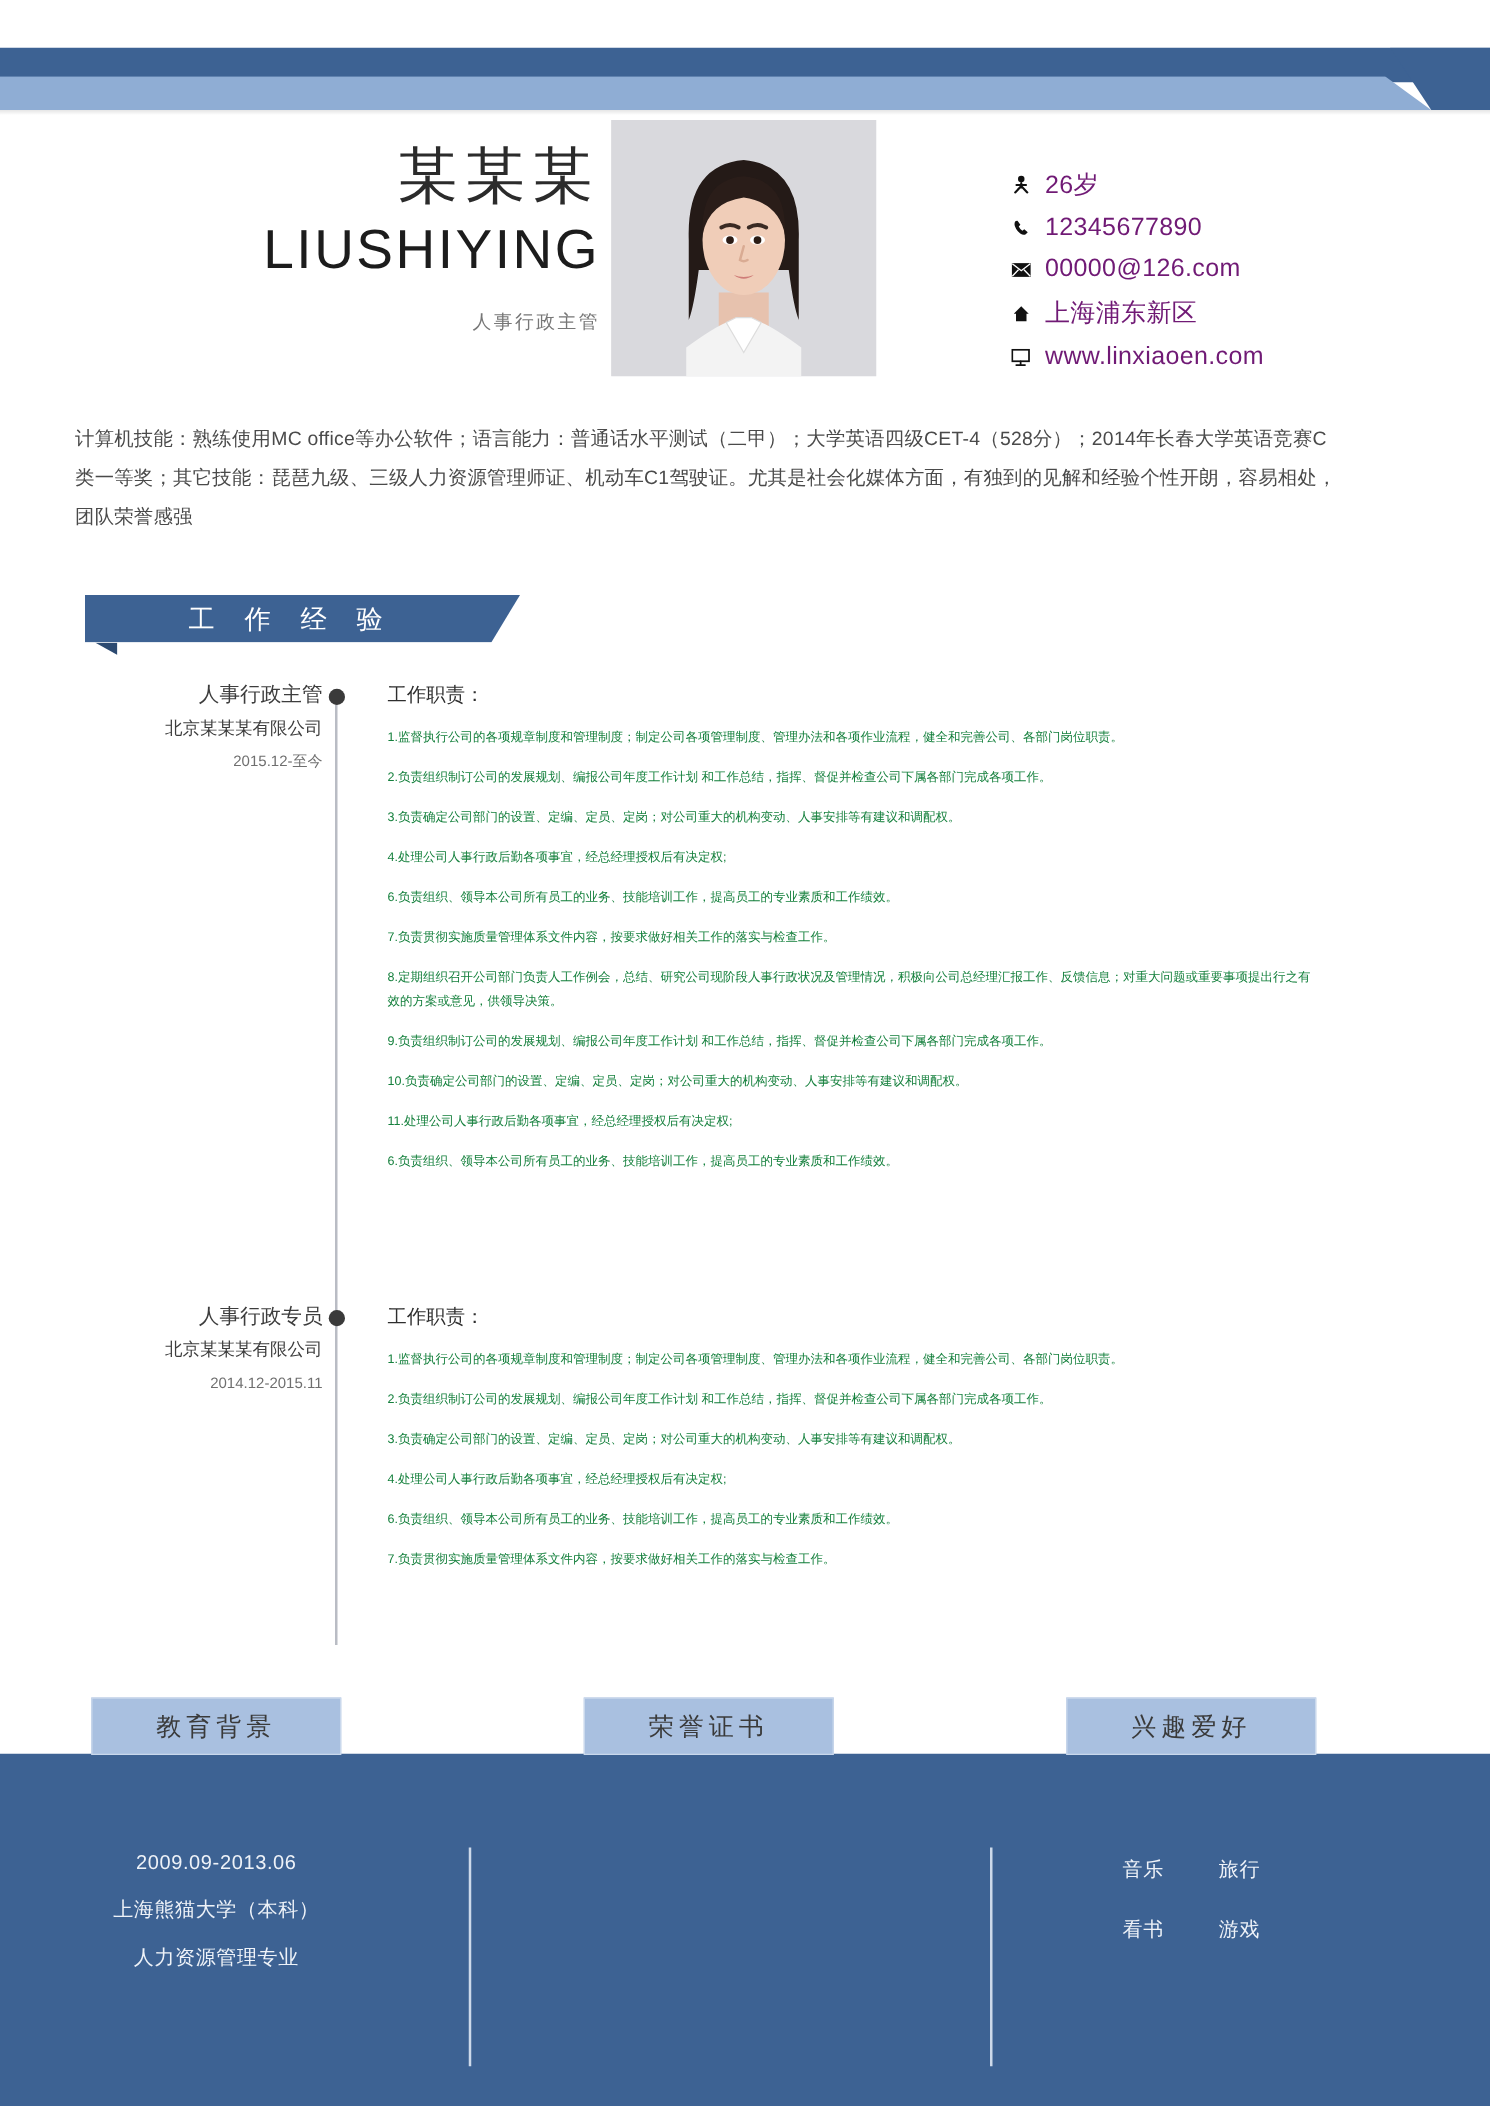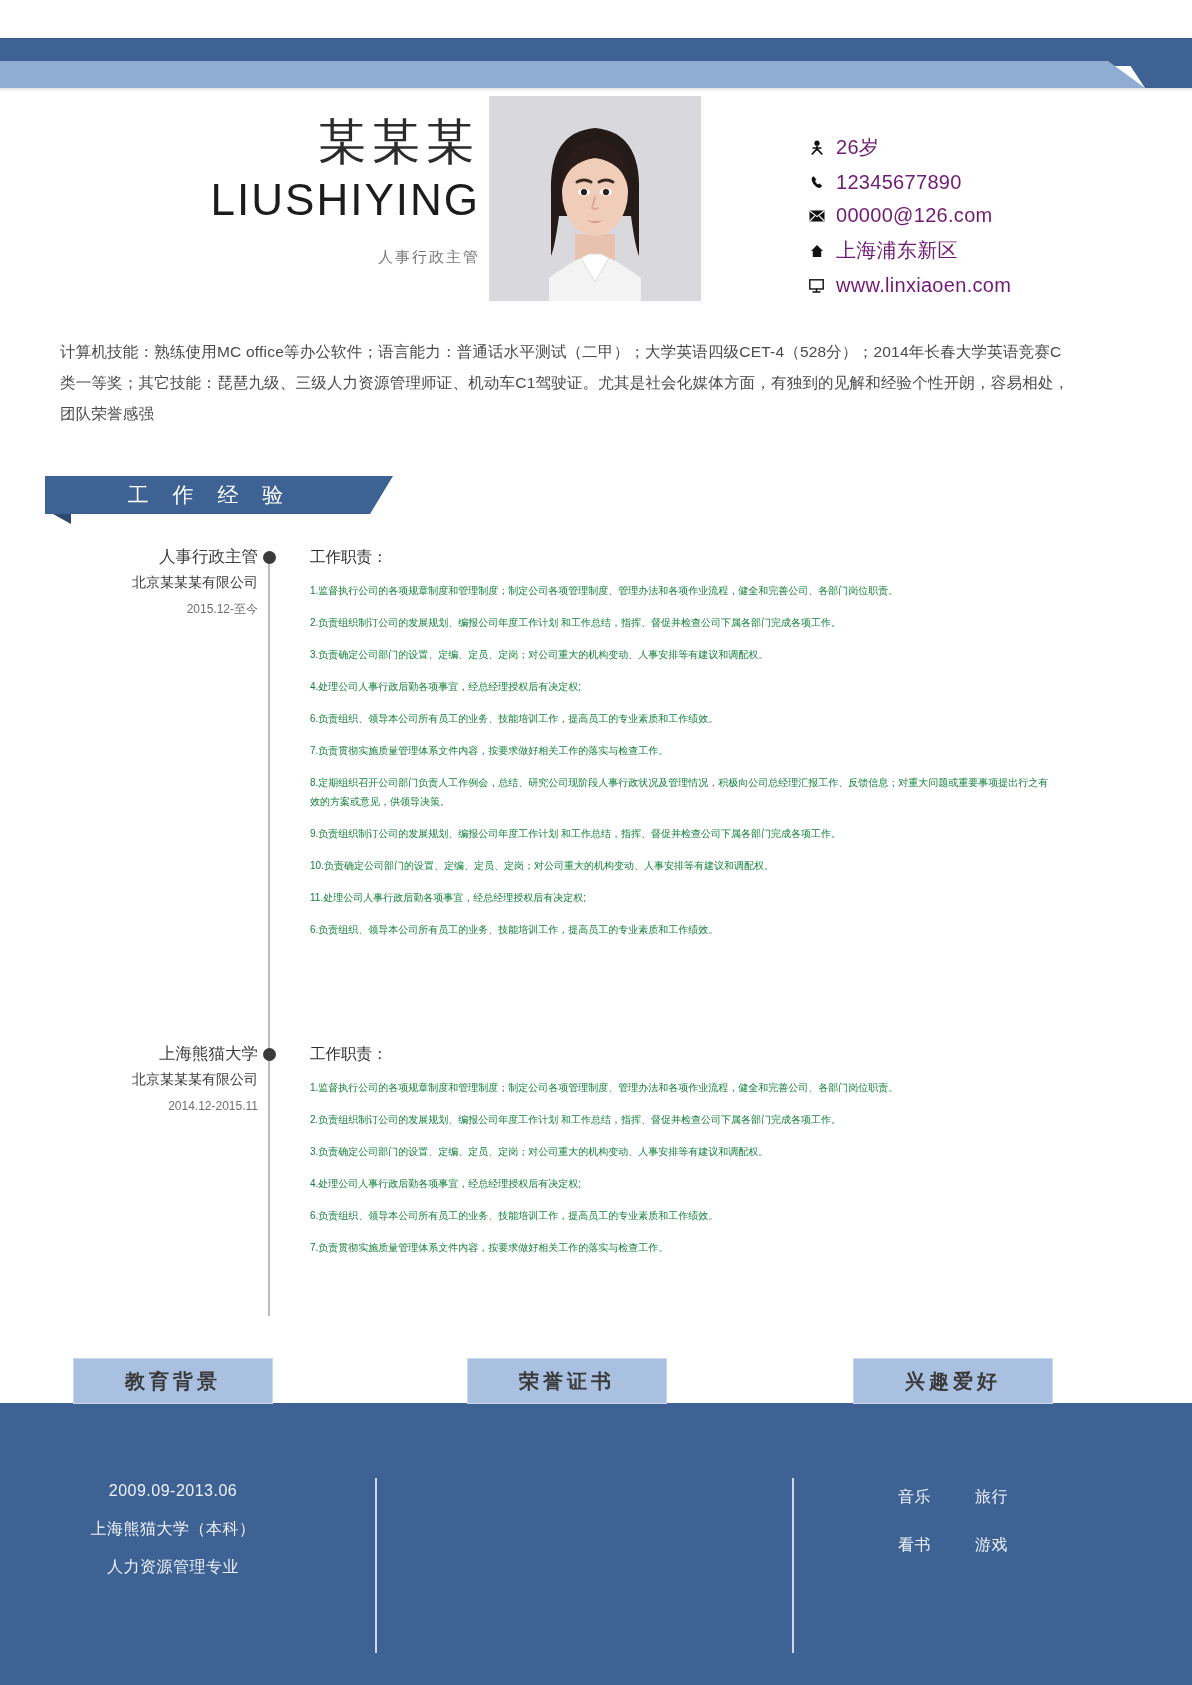--- a/index.html
+++ b/index.html
@@ -75,21 +75,21 @@
   .c-txt { font-size:20px; color:#701a75; white-space:nowrap; letter-spacing:0.3px; }
 
   
   .summary {
     position:absolute; left:60px; top:336px; width:1010px;
     font-size:15.5px; color:#4a4a4a; line-height:31px;
     letter-spacing:0.2px;
   }
 
   
-  .sec-head { position:absolute; left:45px; top:476px; width:360px; height:44px; }
+  .sec-head { position:absolute; left:68px; top:476px; width:360px; height:44px; }
   .sec-head-bar {
     position:absolute; left:0; top:0; width:348px; height:38px;
     background:#3d6293;
     clip-path: polygon(0 0, 348px 0, 325px 38px, 0 38px);
   }
   .sec-head-tail {
     position:absolute; left:8px; top:38px; width:18px; height:10px;
     background:#2c4a71;
     clip-path: polygon(0 0, 18px 0, 18px 10px);
   }
@@ -120,21 +120,21 @@
   .duty { font-size:10px; color:#15803d; line-height:19px; margin-bottom:13px; }
 
   
   .footer-band {
     position:absolute; left:0; top:1403px; width:1192px; height:282px;
     background:#3d6293;
   }
   .foot-tab {
     position:absolute; height:46px;
     background:#a9c0e0; border:1px solid #c9d8ec;
-    display:flex; align-items:center; justify-content:center;font-weight:bold;
+    display:flex; align-items:center; justify-content:center;
   }
   .foot-tab span { font-size:20px; color:#3a3a3a; letter-spacing:4px; }
   .foot-body {
     position:absolute; text-align:center; color:#eef2f8;
     font-size:16px; line-height:38px; letter-spacing:0.5px;
   }
   .foot-div {
     position:absolute; width:2px; background:#cdd9ea; top:1478px; height:175px;
   }
   .hobby-grid {
@@ -274,21 +274,21 @@
       <div class="duty">8.定期组织召开公司部门负责人工作例会，总结、研究公司现阶段人事行政状况及管理情况，积极向公司总经理汇报工作、反馈信息；对重大问题或重要事项提出行之有效的方案或意见，供领导决策。</div>
       <div class="duty">9.负责组织制订公司的发展规划、编报公司年度工作计划 和工作总结，指挥、督促并检查公司下属各部门完成各项工作。</div>
       <div class="duty">10.负责确定公司部门的设置、定编、定员、定岗；对公司重大的机构变动、人事安排等有建议和调配权。</div>
       <div class="duty">11.处理公司人事行政后勤各项事宜，经总经理授权后有决定权;</div>
       <div class="duty">6.负责组织、领导本公司所有员工的业务、技能培训工作，提高员工的专业素质和工作绩效。</div>
     </div>
   </div>
 
   <div class="job">
     <div class="job-left" style="left:68px; top:1040px;">
-      <div class="job-role">上海熊猫大学</div>
+      <div class="job-role">人事行政专员</div>
       <div class="job-org">北京某某某有限公司</div>
       <div class="job-date">2014.12-2015.11</div>
     </div>
     <div class="job-right" style="top:1040px;">
       <div class="duty-head">工作职责：</div>
       <div class="duty">1.监督执行公司的各项规章制度和管理制度；制定公司各项管理制度、管理办法和各项作业流程，健全和完善公司、各部门岗位职责。</div>
       <div class="duty">2.负责组织制订公司的发展规划、编报公司年度工作计划 和工作总结，指挥、督促并检查公司下属各部门完成各项工作。</div>
       <div class="duty">3.负责确定公司部门的设置、定编、定员、定岗；对公司重大的机构变动、人事安排等有建议和调配权。</div>
       <div class="duty">4.处理公司人事行政后勤各项事宜，经总经理授权后有决定权;</div>
       <div class="duty">6.负责组织、领导本公司所有员工的业务、技能培训工作，提高员工的专业素质和工作绩效。</div>

